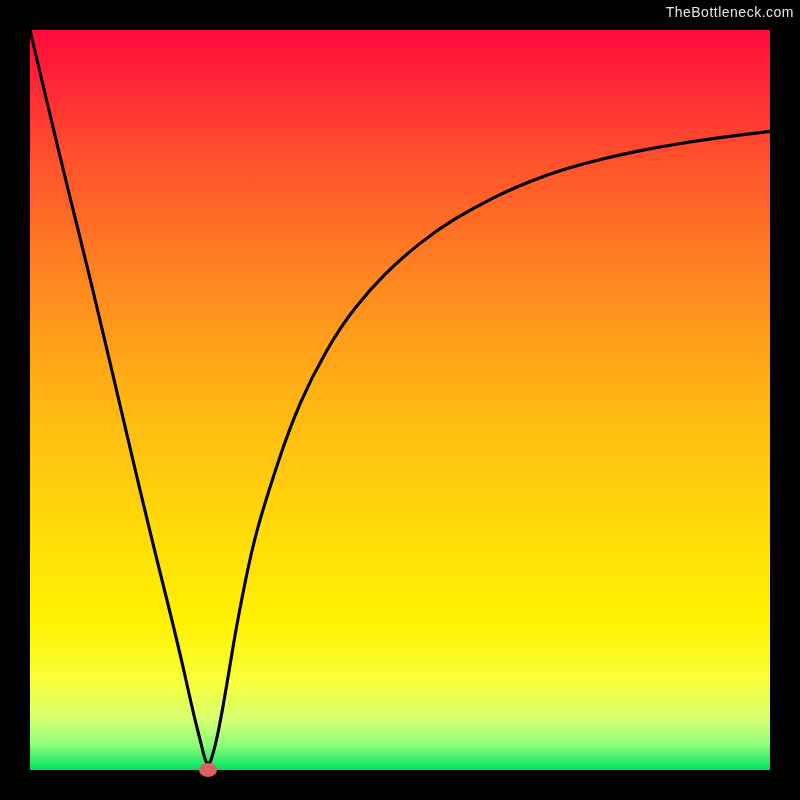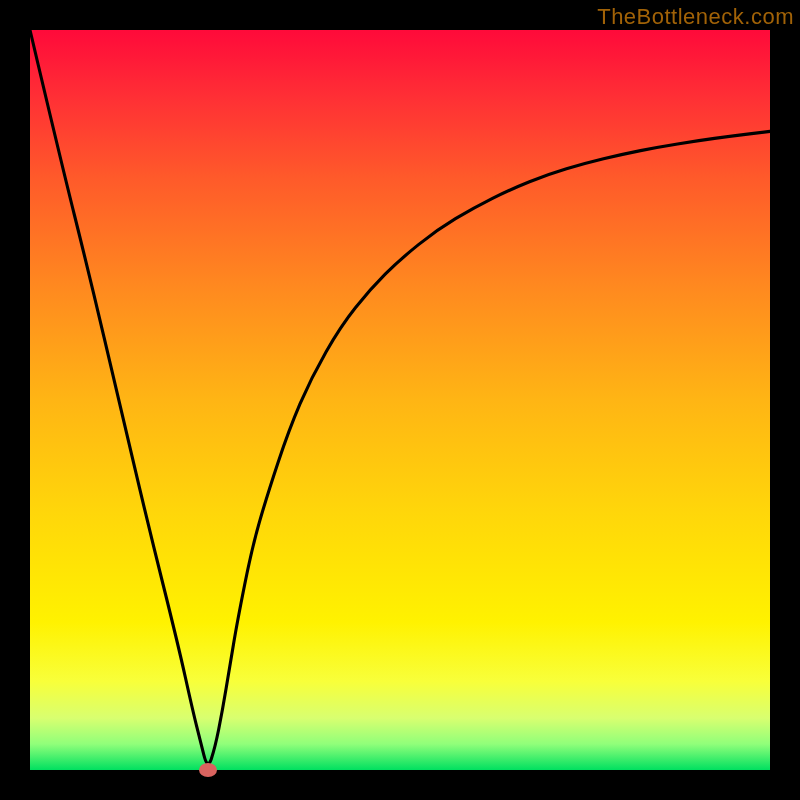--- a/index.html
+++ b/index.html
@@ -32,22 +32,22 @@
     left: 30px;
     top: 30px;
     width: 740px;
     height: 740px;
     overflow: visible;
   }
   .watermark {
     position: absolute;
     top: 4px;
     right: 6px;
-    color: #a16207;
-    font-size: 22px;
+    color: #e5e5e5;
+    font-size: 14px;
     font-weight: 400;
     letter-spacing: 0.5px;
   }
   .marker {
     position: absolute;
     width: 18px;
     height: 14px;
     border-radius: 50%;
     transform: translate(-50%, -50%);
   }

